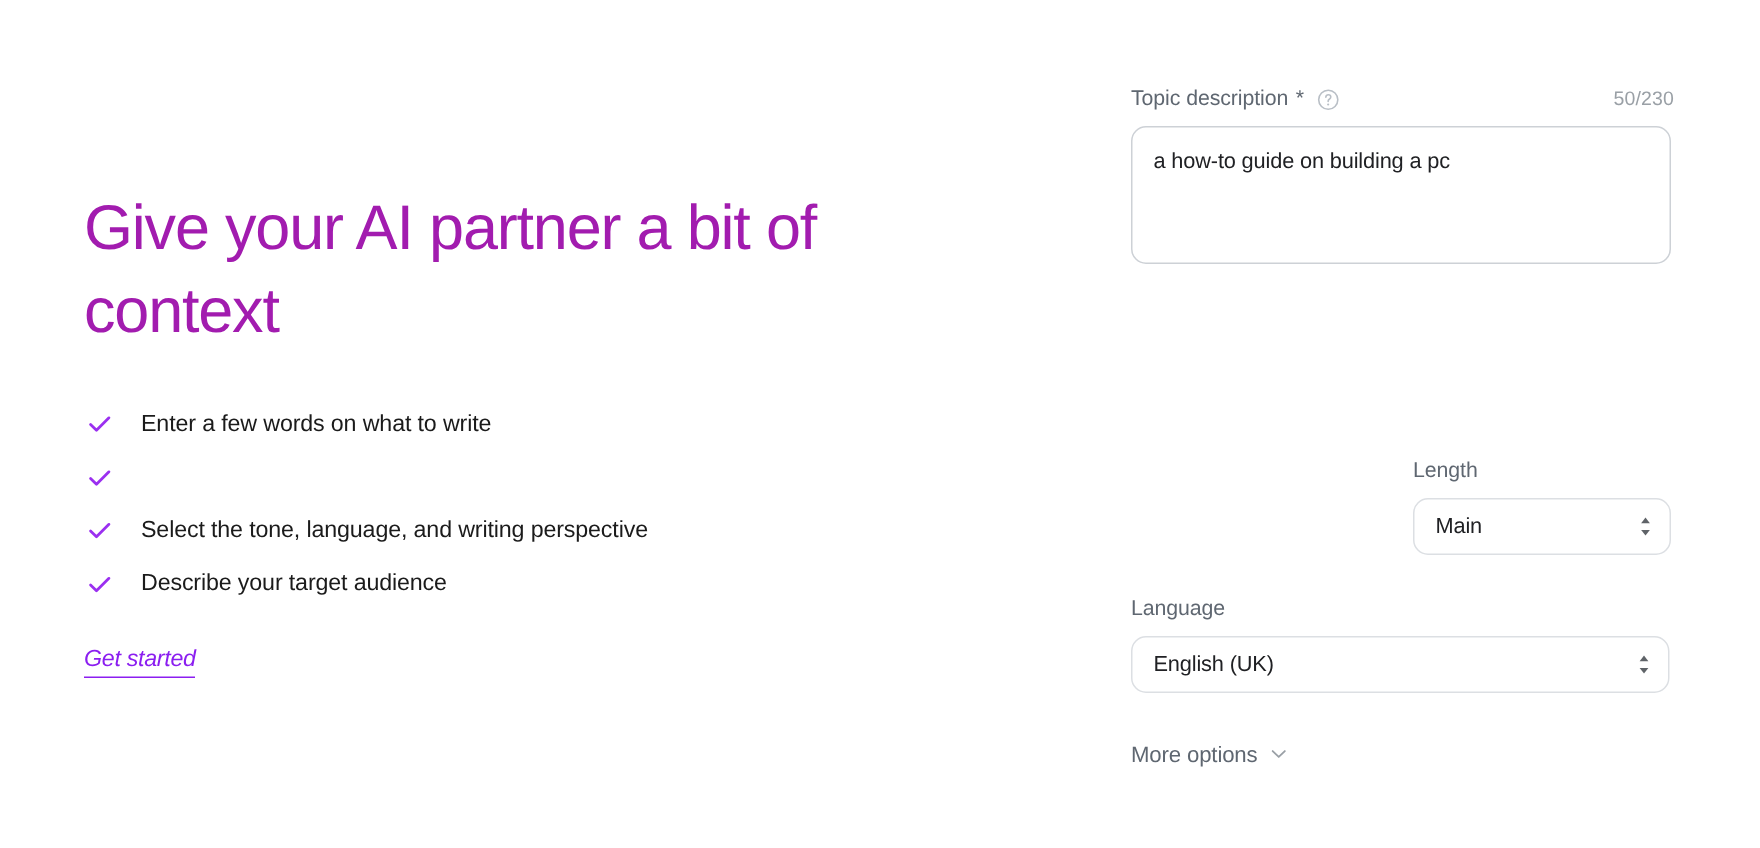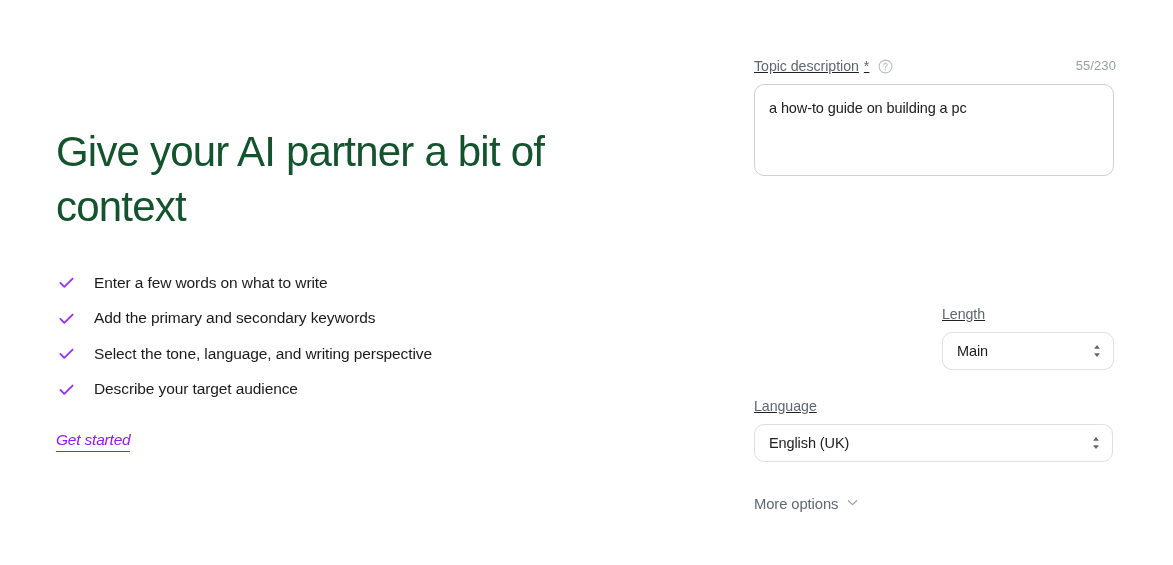--- a/index.html
+++ b/index.html
@@ -33,21 +33,21 @@
   .hero-title {
     position: absolute;
     left: 56px;
     top: 124px;
     width: 520px;
     margin: 0;
     font-size: 42px;
     line-height: 55px;
     font-weight: 400;
     letter-spacing: -0.8px;
-    color: #14532d;
+    color: #a21caf;
   }
 
   .benefits {
     position: absolute;
     left: 56px;
     top: 265px;
     width: 560px;
     margin: 0;
     padding: 0;
     list-style: none;
@@ -96,21 +96,20 @@
   .form-field {
     position: absolute;
     left: 54px;
   }
 
   .field-label-row {
     display: flex;
     align-items: center;
     height: 18px;
     margin-bottom: 9px;
-    text-decoration: underline;
   }
   .field-label {
     font-size: 14.2px;
     color: #5f6771;
     letter-spacing: -0.05px;
     white-space: nowrap;
   }
   .required-star {
     font-size: 14.2px;
     color: #5f6771;
@@ -230,21 +229,20 @@
       <li class="benefit-item">
         <svg class="check-icon" viewBox="0 0 24 24" fill="none">
           <path d="M5 12.5 L9.5 17 L19 7.5" stroke="#9b30f0" stroke-width="2.1" stroke-linecap="round" stroke-linejoin="round"></path>
         </svg>
         <span class="benefit-text">Enter a few words on what to write</span>
       </li>
       <li class="benefit-item">
         <svg class="check-icon" viewBox="0 0 24 24" fill="none">
           <path d="M5 12.5 L9.5 17 L19 7.5" stroke="#9b30f0" stroke-width="2.1" stroke-linecap="round" stroke-linejoin="round"></path>
         </svg>
-        <span class="benefit-text">Add the primary and secondary keywords</span>
       </li>
       <li class="benefit-item">
         <svg class="check-icon" viewBox="0 0 24 24" fill="none">
           <path d="M5 12.5 L9.5 17 L19 7.5" stroke="#9b30f0" stroke-width="2.1" stroke-linecap="round" stroke-linejoin="round"></path>
         </svg>
         <span class="benefit-text">Select the tone, language, and writing perspective</span>
       </li>
       <li class="benefit-item">
         <svg class="check-icon" viewBox="0 0 24 24" fill="none">
           <path d="M5 12.5 L9.5 17 L19 7.5" stroke="#9b30f0" stroke-width="2.1" stroke-linecap="round" stroke-linejoin="round"></path>
@@ -260,21 +258,21 @@
 
     <div class="form-field" style="top:57px; width:362px;">
       <div class="field-label-row">
         <span class="field-label">Topic description</span>
         <span class="required-star">*</span>
         <svg class="help-icon" viewBox="0 0 24 24" fill="none">
           <circle cx="12" cy="12" r="10.2" stroke="#b9bfc6" stroke-width="1.7"></circle>
           <path d="M9.4 9.2c0-1.5 1.2-2.5 2.7-2.5 1.5 0 2.6 0.95 2.6 2.35 0 1.2-0.7 1.8-1.6 2.4-0.85 0.55-1.2 1.05-1.2 1.95v0.4" stroke="#b9bfc6" stroke-width="1.7" stroke-linecap="round"></path>
           <circle cx="11.9" cy="17.1" r="1.15" fill="#b9bfc6"></circle>
         </svg>
-        <span class="char-counter">55/230</span>
+        <span class="char-counter">50/230</span>
       </div>
       <textarea class="text-area" placeholder="" style="">a how-to guide on building a pc</textarea>
     </div>
 
 
 
     <div class="form-field" style="left:242px; top:305px; width:172px;">
       <div class="field-label-row">
         <span class="field-label">Length</span>
       </div>

